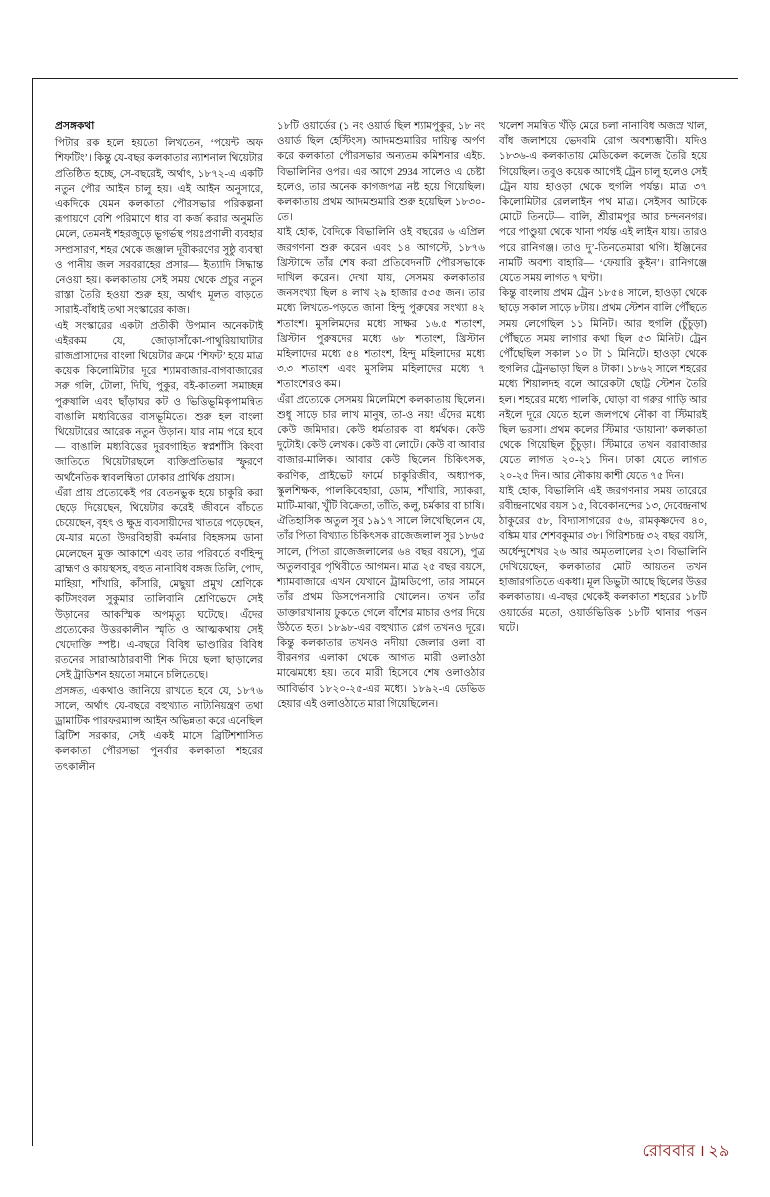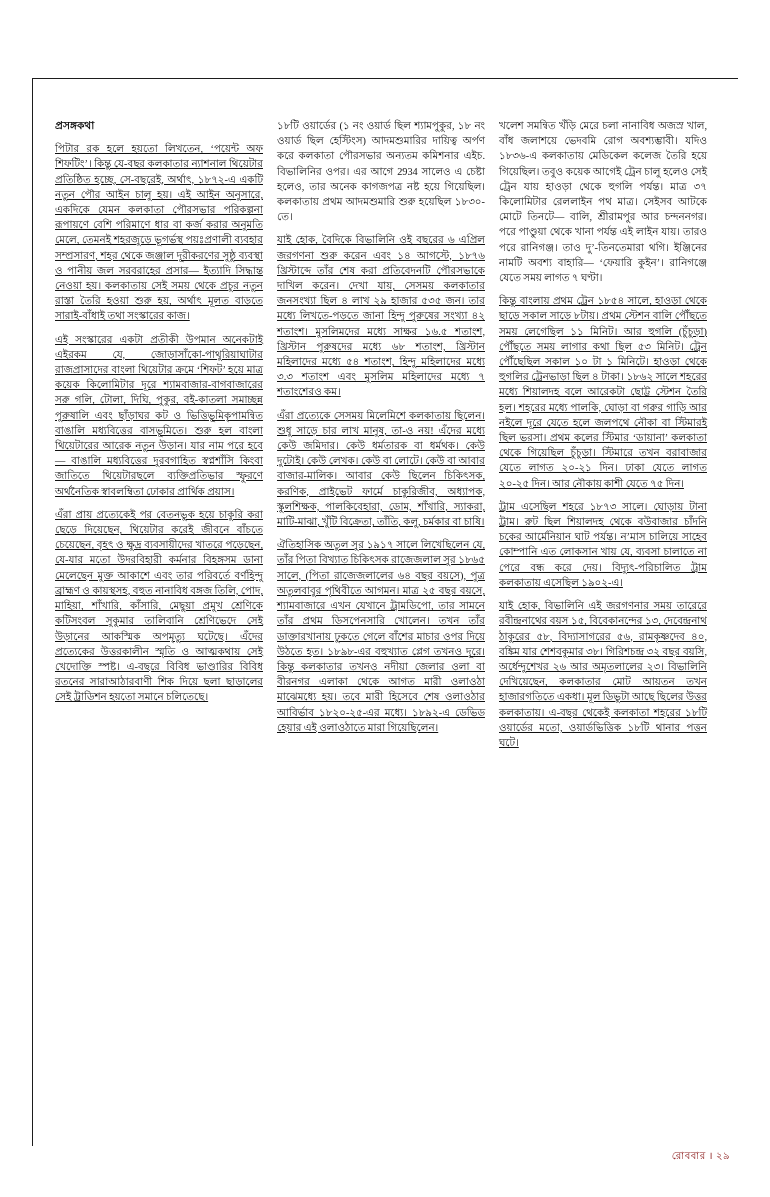--- a/index.html
+++ b/index.html
@@ -55,37 +55,36 @@
     text-align: justify;
     text-justify: inter-word;
     hyphens: none;
     word-spacing: -0.2px;
   }
   .col p {
     margin: 0;
     text-indent: 0;
   }
   .col p + p {
-    margin-top: 8px;
-    text-decoration: underline;
+    margin-top: 0px;
   }
   .section-title {
     font-weight: bold;
     font-size: 10.6px;
     margin-bottom: 2px;
     display: block;
   }
   .indent {
     text-indent: 12px;
   }
   .footer {
     position: absolute;
     right: 40px;
     bottom: 32px;
-    font-size: 10px;
+    font-size: 16px;
     letter-spacing: 0.5px;
     color: #8c1b1b;
     font-family: Liberation Sans, sans-serif;
   }
   .footer .sep {
     color: #8c1b1b;
     margin: 0 3px;
   }
   .footer .pg {
     color: #8c1b1b;
@@ -100,33 +99,33 @@
 
   <div class="content">
 
     <div class="col">
       <p>
         <span class="section-title">প্রসঙ্গকথা</span>
       </p>
       <p>পিটার রক হলে হয়তো লিখতেন, ‘পয়েন্ট অফ শিফটিং’। কিন্তু যে-বছর কলকাতার ন্যাশনাল থিয়েটার প্রতিষ্ঠিত হচ্ছে, সে-বছরেই, অর্থাৎ, ১৮৭২-এ একটি নতুন পৌর আইন চালু হয়। এই আইন অনুসারে, একদিকে যেমন কলকাতা পৌরসভার পরিকল্পনা রূপায়ণে বেশি পরিমাণে ধার বা কর্জ করার অনুমতি মেলে, তেমনই শহরজুড়ে ভূগর্ভস্থ পয়ঃপ্রণালী ব্যবহার সম্প্রসারণ, শহর থেকে জঞ্জাল দূরীকরণের সুষ্ঠু ব্যবস্থা ও পানীয় জল সরবরাহের প্রসার— ইত্যাদি সিদ্ধান্ত নেওয়া হয়। কলকাতায় সেই সময় থেকে প্রচুর নতুন রাস্তা তৈরি হওয়া শুরু হয়, অর্থাৎ মূলত বাড়তে সারাই-বাঁধাই তথা সংস্কারের কাজ।</p>
       <p class="indent">এই সংস্কারের একটা প্রতীকী উপমান অনেকটাই এইরকম যে, ‍জোড়াসাঁকো-পাথুরিয়াঘাটার রাজপ্রাসাদের বাংলা থিয়েটার ক্রমে ‘শিফট’ হয়ে মাত্র কয়েক কিলোমিটার দূরে শ্যামবাজার-বাগবাজারের সরু গলি, টোলা, দিঘি, পুকুর, বই-কাতলা সমাচ্ছন্ন পুরুষালি এবং ছাঁড়াঘর কট ও ভিত্তিভূমিকৃপামন্বিত বাঙালি মধ্যবিত্তের বাসভূমিতে। শুরু হল বাংলা থিয়েটারের আরেক নতুন উড়ান। যার নাম পরে হবে— বাঙালি মধ্যবিত্তের দুরবগাহিত স্বপ্নশাঁসি কিংবা জাতিতে থিয়েটারছলে ব্যক্তিপ্রতিভার স্ফুরণে অর্থনৈতিক স্বাবলম্বিতা ঢোকার প্রার্থিক প্রয়াস।</p>
       <p class="indent">এঁরা প্রায় প্রত্যেকেই পর বেতনভুক হয়ে চাকুরি করা ছেড়ে দিয়েছেন, থিয়েটার করেই জীবনে বাঁচতে চেয়েছেন, বৃহৎ ও ক্ষুদ্র ব্যবসায়ীদের খাতরে পড়েছেন, যে-যার মতো উদরবিহারী কর্মনার বিহঙ্গসম ডানা মেলেছেন মুক্ত আকাশে এবং তার পরিবর্তে বর্ণহিন্দু ব্রাহ্মণ ও কায়স্থসহ, বহুত নানাবিধ বঙ্গজ তিলি, পোদ, মাহিয়া, শাঁখারি, কাঁসারি, মেছুয়া প্রমুখ শ্রেণিকে কটিসংবল সুকুমার তালিবানি শ্রেণিভেদে সেই উড়ানের আকস্মিক অপমৃত্যু ঘটেছে। এঁদের প্রত্যেকের উত্তরকালীন স্মৃতি ও আত্মকথায় সেই খেদোক্তি স্পষ্ট। এ-বছরে বিবিধ ভাণ্ডারির বিবিধ রতনের সারাআঠারবাণী শিক দিয়ে ছলা ছাড়ালের সেই ট্রাডিশন হয়তো সমানে চলিতেছে।</p>
+      <p class="indent">প্রসঙ্গত, একথাও জানিয়ে রাখতে হবে যে, ১৮৭৬ সালে, অর্থাৎ যে-বছরে বহুখ্যাত নাট্যনিয়ন্ত্রণ তথা ড্রামাটিক পারফরম্যান্স আইন অভিন্নতা করে এনেছিল ব্রিটিশ সরকার, সেই একই মাসে ব্রিটিশশাসিত কলকাতা পৌরসভা পুনর্বার কলকাতা শহরের তৎকালীন</p>
     </div>
 
     <div class="col">
       <p>১৮টি ওয়ার্ডের (১ নং ওয়ার্ড ছিল শ্যামপুকুর, ১৮ নং ওয়ার্ড ছিল হেস্টিংস) আদমশুমারির দায়িত্ব অর্পণ করে কলকাতা পৌরসভার অন্যতম কমিশনার এইচ. বিভালিনির ওপর। এর আগে 2934 সালেও এ চেষ্টা হলেও, তার অনেক কাগজপত্র নষ্ট হয়ে গিয়েছিল। কলকাতায় প্রথম আদমশুমারি শুরু হয়েছিল ১৮৩০-তে।</p>
       <p class="indent">যাই হোক, বৈদিকে বিভালিনি ওই বছরের ৬ এপ্রিল জরগণনা শুরু করেন এবং ১৪ আগস্টে, ১৮৭৬ খ্রিস্টাব্দে তাঁর শেষ করা প্রতিবেদনটি পৌরসভাকে দাখিল করেন। দেখা যায়, সেসময় কলকাতার জনসংখ্যা ছিল ৪ লাখ ২৯ হাজার ৫৩৫ জন। তার মধ্যে লিখতে-পড়তে জানা হিন্দু পুরুষের সংখ্যা ৪২ শতাংশ। মুসলিমদের মধ্যে সাক্ষর ১৬.৫ শতাংশ, খ্রিস্টান পুরুষদের মধ্যে ৬৮ শতাংশ, খ্রিস্টান মহিলাদের মধ্যে ৫৪ শতাংশ, হিন্দু মহিলাদের মধ্যে ৩.৩ শতাংশ এবং মুসলিম মহিলাদের মধ্যে ৭ শতাংশেরও কম।</p>
       <p class="indent">এঁরা প্রত্যেকে সেসময় মিলেমিশে কলকাতায় ছিলেন। শুধু সাড়ে চার লাখ মানুষ, তা-ও নয়! এঁদের মধ্যে কেউ জমিদার। কেউ ধর্মতারক বা ধর্মথক। কেউ দুটোই। কেউ লেখক। কেউ বা লোটে। কেউ বা আবার বাজার-মালিক। আবার কেউ ছিলেন চিকিৎসক, করণিক, প্রাইভেট ফার্মে চাকুরিজীব, অধ্যাপক, স্কুলশিক্ষক, পালকিবেহারা, ডোম, শাঁখারি, স্যাকরা, মাটি-মাঝা, খুঁটি বিক্রেতা, তাঁতি, কলু, চর্মকার বা চাষি।</p>
       <p class="indent">ঐতিহাসিক অতুল সুর ১৯১৭ সালে লিখেছিলেন যে, তাঁর পিতা বিখ্যাত চিকিৎসক রাজেজলাল সুর ১৮৬৫ সালে, (পিতা রাজেজলালের ৬৪ বছর বয়সে), পুত্র অতুলবাবুর পৃথিবীতে আগমন। মাত্র ২৫ বছর বয়সে, শ্যামবাজারে এখন যেখানে ট্রামডিপো, তার সামনে তাঁর প্রথম ডিসপেনসারি খোলেন। তখন তাঁর ডাক্তারখানায় ঢুকতে গেলে বাঁশের মাচার ওপর দিয়ে উঠতে হত। ১৮৯৮-এর বহুখ্যাত প্লেগ তখনও দূরে। কিন্তু কলকাতার তখনও নদীয়া জেলার ওলা বা বীরনগর এলাকা থেকে আগত মারী ওলাওঠা মাঝেমধ্যে হয়। তবে মারী হিসেবে শেষ ওলাওঠার আবির্ভাব ১৮২০-২৫-এর মধ্যে। ১৮৯২-এ ডেভিড হেয়ার এই ওলাওঠাতে মারা গিয়েছিলেন।</p>
     </div>
 
     <div class="col">
       <p>খলেশ সমন্বিত খঁড়ি মেরে চলা নানাবিধ অজস্র খাল, বাঁধ জলাশয়ে ভেদবমি রোগ অবশ্যম্ভাবী। যদিও ১৮৩৬-এ কলকাতায় মেডিকেল কলেজ তৈরি হয়ে গিয়েছিল। তবুও কয়েক আগেই ট্রেন চালু হলেও সেই ট্রেন যায় হাওড়া থেকে হুগলি পর্যন্ত। মাত্র ৩৭ কিলোমিটার রেললাইন পথ মাত্র। সেইসব আটকে মোটে তিনটে— বালি, শ্রীরামপুর আর চন্দননগর। পরে পাণ্ডুয়া থেকে খানা পর্যন্ত এই লাইন যায়। তারও পরে রানিগঞ্জ। তাও দু’-তিনতেমারা থগি। ইঞ্জিনের নামটি অবশ্য বাহারি— ‘ফেয়ারি কুইন’। রানিগঞ্জে যেতে সময় লাগত ৭ ঘণ্টা।</p>
       <p class="indent">কিন্তু বাংলায় প্রথম ট্রেন ১৮৫৪ সালে, হাওড়া থেকে ছাড়ে সকাল সাড়ে ৮টায়। প্রথম স্টেশন বালি পৌঁছতে সময় লেগেছিল ১১ মিনিট। আর হুগলি (চুঁচুড়া) পৌঁছতে সময় লাগার কথা ছিল ৫৩ মিনিট। ট্রেন পৌঁছেছিল সকাল ১০ টা ১ মিনিটে। হাওড়া থেকে হুগলির ট্রেনভাড়া ছিল ৪ টাকা। ১৮৬২ সালে শহরের মধ্যে শিয়ালদহ বলে আরেকটা ছোট্ট স্টেশন তৈরি হল। শহরের মধ্যে পালকি, ঘোড়া বা গরুর গাড়ি আর নইলে দূরে যেতে হলে জলপথে নৌকা বা স্টিমারই ছিল ভরসা। প্রথম কলের স্টিমার ‘ডায়ানা’ কলকাতা থেকে গিয়েছিল চুঁচুড়া। স্টিমারে তখন বরাবাজার যেতে লাগত ২০-২১ দিন। ঢাকা যেতে লাগত ২০-২৫ দিন। আর নৌকায় কাশী যেতে ৭৫ দিন।</p>
-      <p class="indent">ট্রাম এসেছিল শহরে ১৮৭৩ সালে। ঘোড়ায় টানা ট্রাম। রুট ছিল শিয়ালদহ থেকে বউবাজার চাঁদনি চকের আর্মেনিয়ান ঘাট পর্যন্ত। ন’মাস চালিয়ে সাহেব কোম্পানি এত লোকসান খায় যে, ব্যবসা চালাতে না পেরে বন্ধ করে দেয়। বিদ্যুৎ-পরিচালিত ট্রাম কলকাতায় এসেছিল ১৯০২-এ।</p>
       <p class="indent">যাই হোক, বিভালিনি এই জরগণনার সময় তারেরে রবীন্দ্রনাথের বয়স ১৫, বিবেকানন্দের ১৩, দেবেন্দ্রনাথ ঠাকুরের ৫৮, বিদ্যাসাগরের ৫৬, রামকৃষ্ণদেব ৪০, বঙ্কিম যার শেশবকুমার ৩৮। গিরিশচন্দ্র ৩২ বছর বয়সি, অর্ধেন্দুশেখর ২৬ আর অমৃতলালের ২৩। বিভালিনি দেখিয়েছেন, কলকাতার মোট আয়তন তখন হাজারগতিতে একধা। মূল ডিভুটা আছে ছিলের উত্তর কলকাতায়। এ-বছর থেকেই কলকাতা শহরের ১৮টি ওয়ার্ডের মতো, ওয়ার্ডভিত্তিক ১৮টি থানার পত্তন ঘটে।</p>
     </div>
 
   </div>
 
   <div class="footer">
     <span>রোববার</span><span class="sep">।</span><span class="pg">২৯</span>
   </div>
 </div>
 

